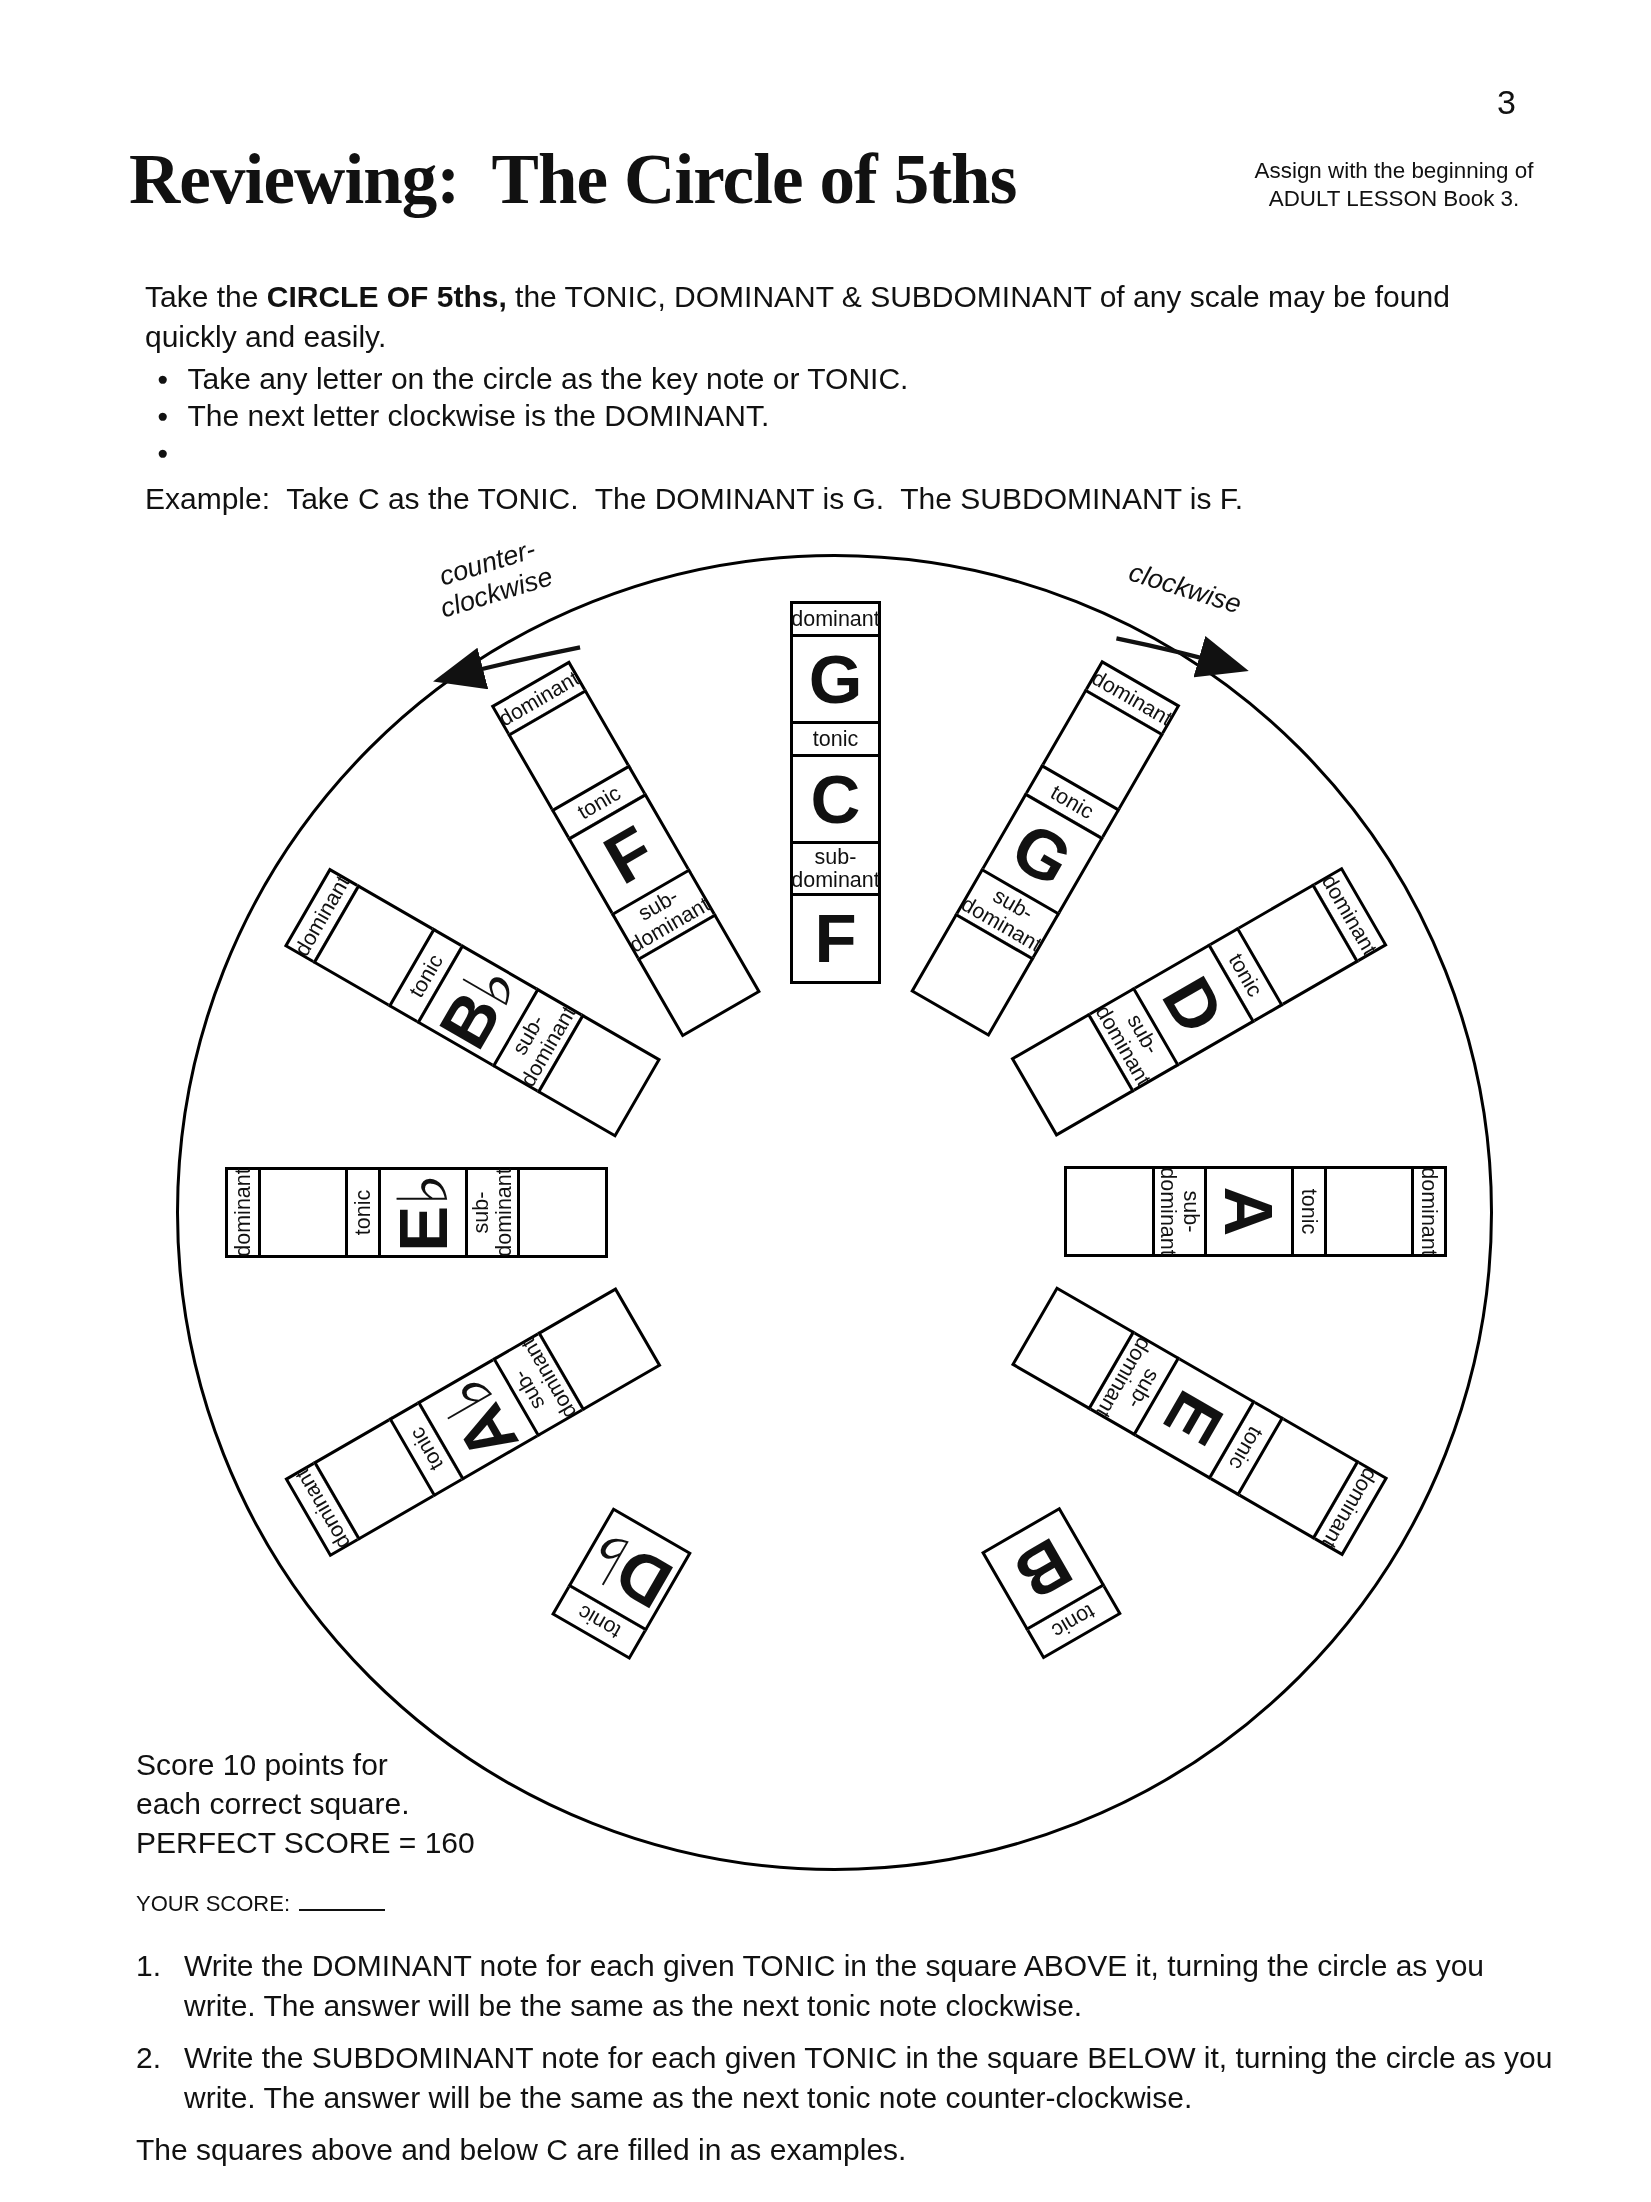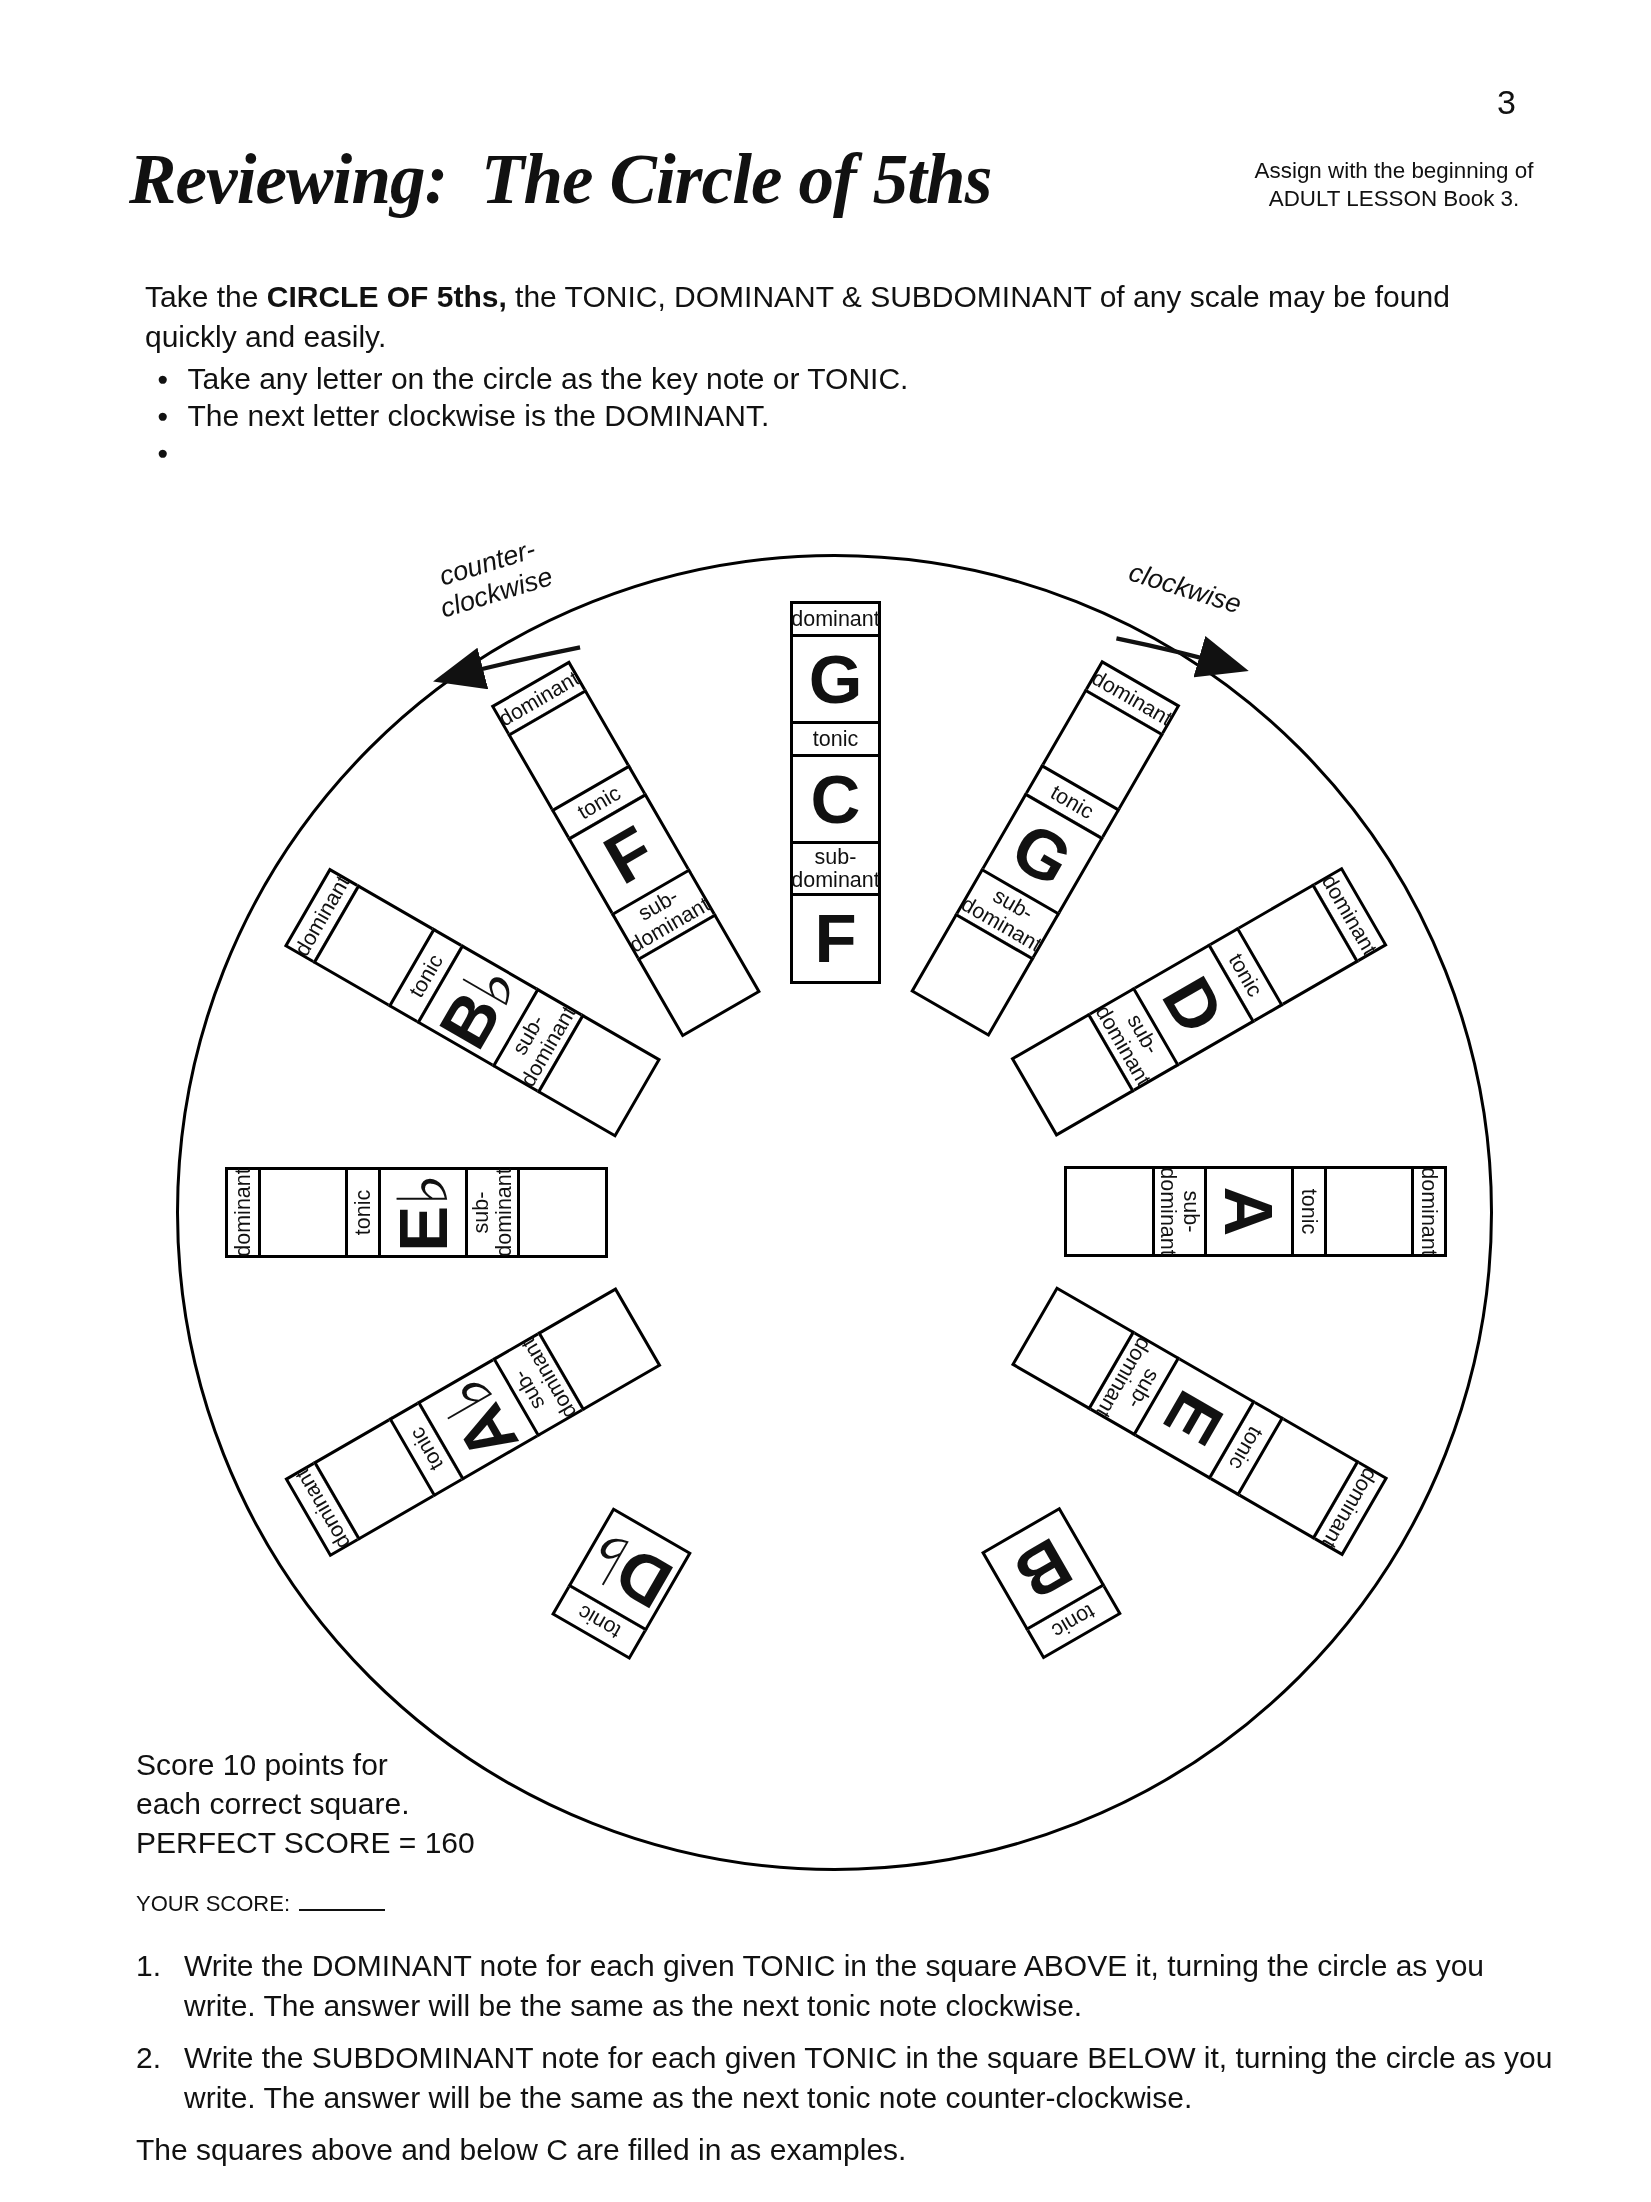--- a/index.html
+++ b/index.html
@@ -3,21 +3,21 @@
 <meta charset="utf-8">
 <style>
   html,body { margin:0; padding:0; background:#e8e8e8; }
   .page {
     position:relative; width:1652px; height:2203px; background:#ffffff;
     font-family:"Liberation Sans","DejaVu Sans",sans-serif; color:#111;
     overflow:hidden; margin:0 auto;
   }
   .abs { position:absolute; }
   .pre { white-space:pre-line; }
-  .prewrap { white-space:pre-wrap;font-style:italic; }
+  .prewrap { white-space:pre-wrap; }
 
   .page-number { top:83px; left:1497px; font-size:34px; }
 
   .title {
     top:139px; left:129px; font-size:71px; font-weight:bold;
     font-family:"Liberation Serif","DejaVu Serif",serif; letter-spacing:-0.9px;
   }
   .assign-note {
     top:157px; left:1239px; width:310px; text-align:center;
     font-size:22.4px; line-height:1.25;
@@ -92,20 +92,21 @@
     </div>
     <div class="bullet-row">
       <span class="dot">●</span>
       <span>The next letter clockwise is the DOMINANT.</span>
     </div>
     <div class="bullet-row">
       <span class="dot">●</span>
     </div>
   </div>
 
+  <div class="abs example-line prewrap">Example:  Take C as the TONIC.  The DOMINANT is G.  The SUBDOMINANT is F.</div>
 
   <div class="abs diagram">
 
     <div class="big-circle"></div>
 
     <div class="dir-text pre dir-ccw">counter-
 clockwise</div>
     <svg class="arrow" style="left:430px;top:637px;" width="163" height="60" viewBox="0 0 190 70">
       <defs>
         <marker id="ah-ccw" markerWidth="12" markerHeight="10" refX="9" refY="5" orient="auto">

